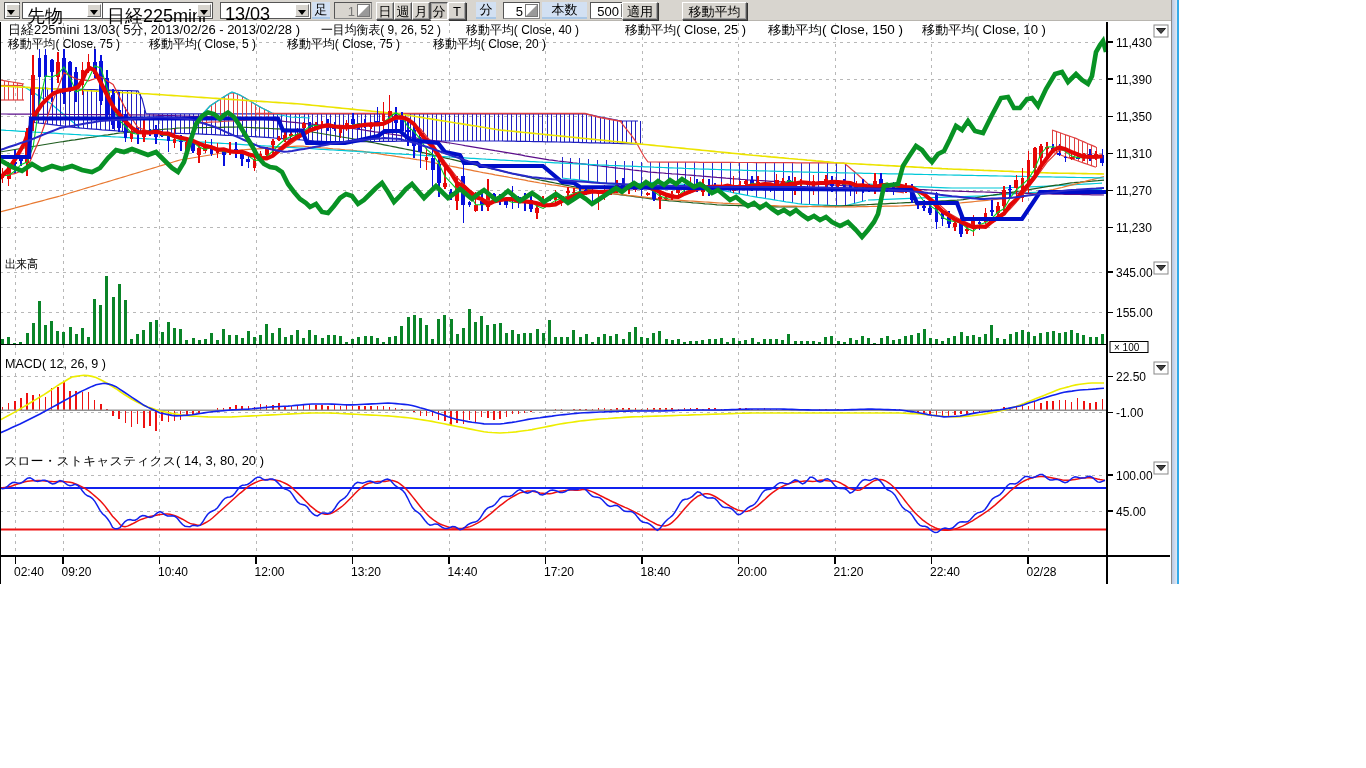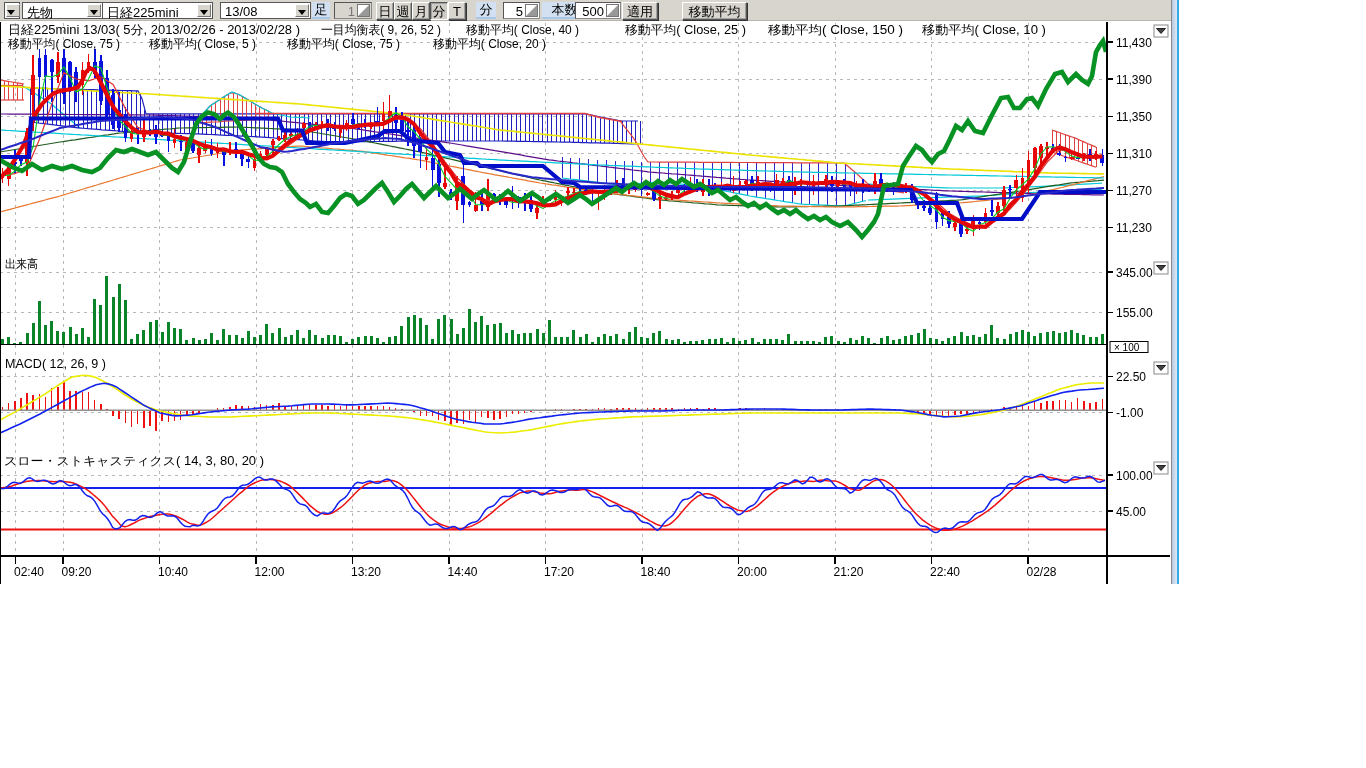--- a/index.html
+++ b/index.html
@@ -1,17 +1,17 @@
 <!DOCTYPE html>
 <html><head><meta charset="utf-8"><style>
 *{margin:0;padding:0;box-sizing:border-box}
 html,body{width:1366px;height:768px;background:#fff;font-family:"Liberation Sans",sans-serif;overflow:hidden;position:relative}
 #tb{position:absolute;left:0;top:0;width:1171px;height:21px;background:#d8d5cf;border-bottom:1px solid #b8b5af}
 #tb .cb{position:absolute;top:2px;height:17px;background:#fff;border:1px solid #555}
-#tb .cbt{position:absolute;left:4px;top:1px;font-size:13px;color:#000;white-space:nowrap}
+#tb .cbt{position:absolute;left:4px;top:1px;font-size:18px;color:#000;white-space:nowrap}
 #tb .cbtn{position:absolute;right:1px;top:1px;bottom:1px;width:14px;background:#d8d5cf;border-top:1px solid #fff;border-left:1px solid #fff;border-right:1px solid #777;border-bottom:1px solid #777}
 #tb .arr{position:absolute;right:4.5px;top:7px;width:0;height:0;border-left:4px solid transparent;border-right:4px solid transparent;border-top:5px solid #000}
 #tb .lbl{position:absolute;top:2px;height:17px;background:#d2e0f2;border-bottom:2px solid #a9c7e6;font-size:13px;text-align:center;line-height:16px;white-space:nowrap}
 #tb .inp{position:absolute;top:2px;height:17px;background:#fff;border:1px solid #888;border-top-color:#555;border-left-color:#555}
 #tb .inp.dis{background:#d8d5cf}
 #tb .v{position:absolute;right:16px;top:1px;font-size:13px}
 #tb .spin{position:absolute;right:1px;top:1px;width:13px;height:13px;background:linear-gradient(135deg,#ffffff 49%,#999 51%);border:1px solid #777}
 #tb .b{position:absolute;top:2px;height:18px;background:#d8d5cf;font-size:13px;font-family:"Liberation Sans",sans-serif;color:#000;border:1px solid;border-color:#fff #555 #555 #fff;box-shadow:inset -1px -1px 0 #a0a0a0, 1px 1px 0 #333;padding:0;line-height:15px}
 #tb .b.dn{border-color:#555 #fff #fff #555;box-shadow:inset 1px 1px 0 #a0a0a0;background:#d0cdc7}
 #sb{position:absolute;left:1171px;top:0;width:6px;height:584px;background:linear-gradient(90deg,#b9c8e2,#dfe9f6);border-left:1px solid #8a8a8a}
@@ -1119,41 +1119,41 @@
       <span class="cbt">先物</span>
       <span class="cbtn"></span>
       <span class="arr"></span>
     </div>
  <div class="cb" style="left:102px;width:111px">
       <span class="cbt">日経225mini</span>
       <span class="cbtn"></span>
       <span class="arr"></span>
     </div>
  <div class="cb" style="left:220px;width:91px">
-      <span class="cbt">13/08</span>
+      <span class="cbt">13/03</span>
       <span class="cbtn"></span>
       <span class="arr"></span>
     </div>
  <span class="lbl" style="left:312px;width:18px">足</span>
  <div class="inp dis" style="left:334px;width:38px">
       <span class="v" style="color:#777">1</span>
       <span class="spin"></span>
     </div>
  <button class="b" style="left:376px;width:18px">日</button>
  <button class="b" style="left:394px;width:18px">週</button>
  <button class="b" style="left:412px;width:18px">月</button>
  <button class="b dn" style="left:430px;width:18px">分</button>
  <button class="b" style="left:448px;width:18px">T</button>
  <span class="lbl" style="left:476px;width:20px">分</span>
  <div class="inp" style="left:503px;width:37px">
       <span class="v">5</span>
       <span class="spin"></span>
     </div>
  <span class="lbl" style="left:542px;width:45px">本数</span>
- <div class="inp" style="left:575px;width:46px">
+ <div class="inp" style="left:590px;width:46px">
       <span class="v">500</span>
       <span class="spin"></span>
     </div>
  <button class="b" style="left:622px;width:36px">適用</button>
  <button class="b" style="left:682px;width:65px">移動平均</button>
 </div>
 
 <div id="sb"></div>
 <div id="sb2"></div>
 </body></html>

